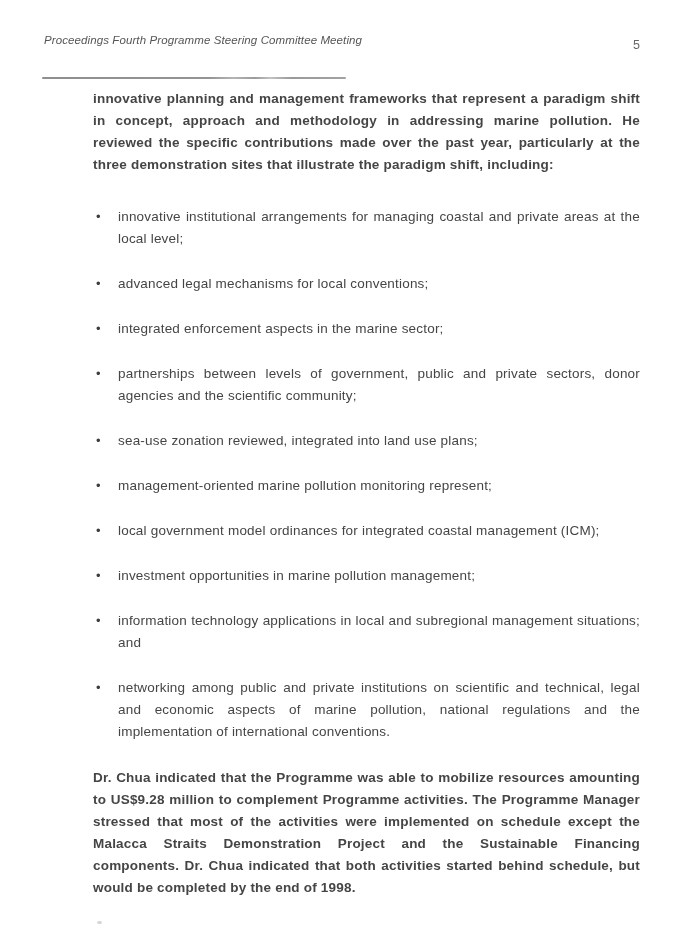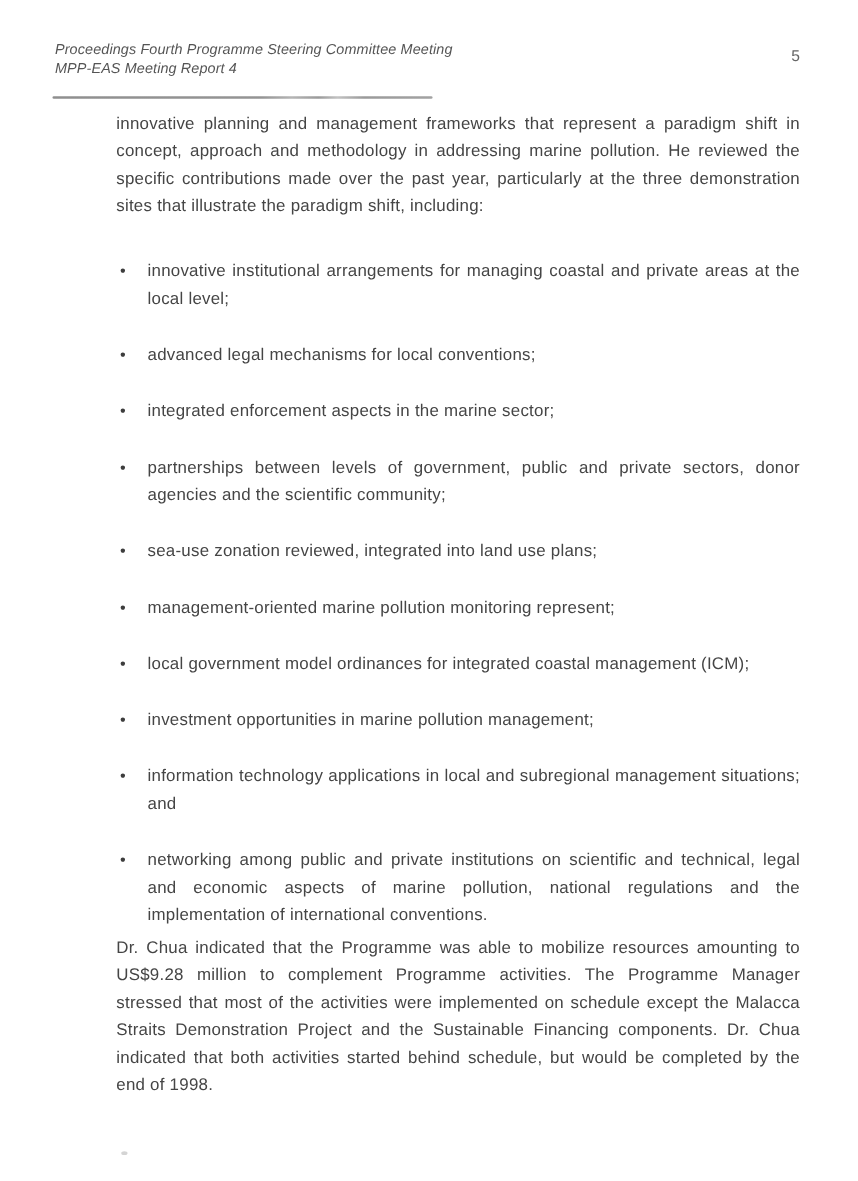--- a/index.html
+++ b/index.html
@@ -54,20 +54,21 @@
     top: 88px;
     left: 0;
     width: 686px;
     font-size: 13.5px;
     line-height: 22px;
     letter-spacing: 0.2px;
   }
   .para {
     margin: 0 46px 0 93px;
     text-align: justify;
+    font-weight: bold;
   }
   .bullet-list {
     margin: 30px 46px 0 93px;
   }
   .bullet-item {
     display: flex;
     align-items: flex-start;
     margin-bottom: 23px;
   }
   .bullet-item:last-child {
@@ -78,41 +79,40 @@
     padding-left: 3px;
     box-sizing: border-box;
     font-size: 13px;
     color: #3d3d3d;
   }
   .bullet-text {
     flex: 1 1 auto;
     text-align: justify;
   }
   .closing {
-    margin-top: 4px;
+    margin-top: 24px;
   }
   .scan-artifact {
     position: absolute;
     top: 921px;
     left: 97px;
     width: 5px;
     height: 3px;
     background: #c9c9c9;
     border-radius: 50%;
     opacity: 0.8;
   }
 </style>
 </head>
 <body>
 
 <div class="page">
 
   <div class="doc-header scan-soft">
     <div>Proceedings Fourth Programme Steering Committee Meeting</div>
-    <div>MPP-EAS Meeting Report 4</div>
   </div>
 
   <div class="page-number scan-soft">5</div>
 
   <div class="header-rule"></div>
 
   <div class="doc-body scan-soft">
 
     <p class="para">innovative planning and management frameworks that represent a paradigm shift in concept, approach and methodology in addressing marine pollution.  He reviewed the specific contributions made over the past year, particularly at the three demonstration sites that illustrate the paradigm shift, including:</p>
 

